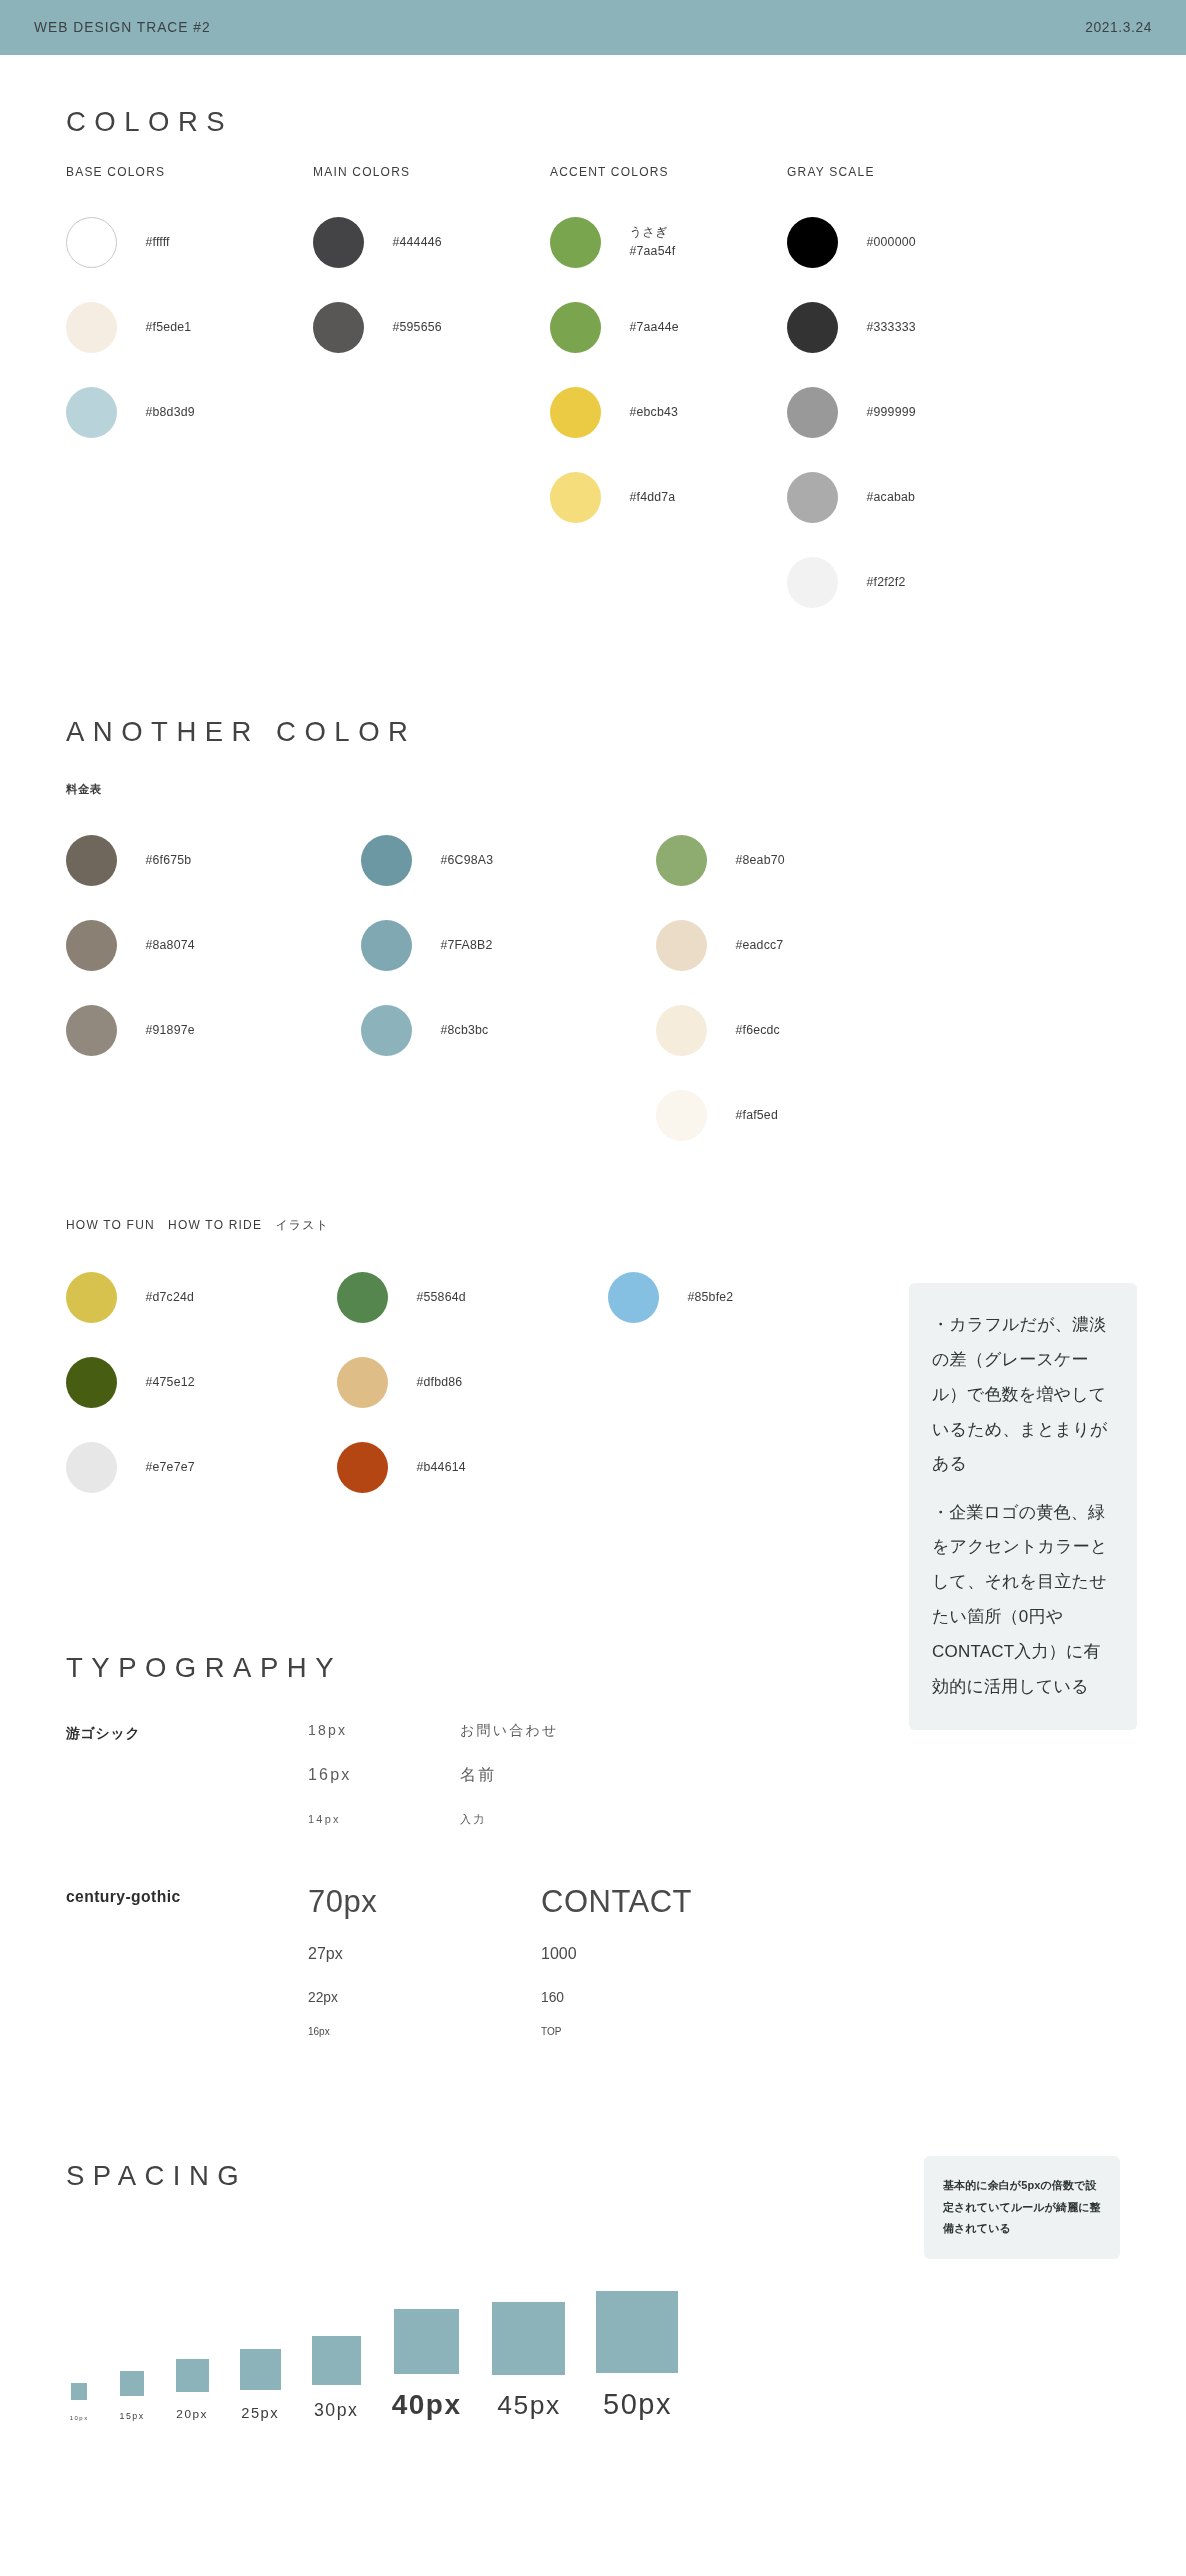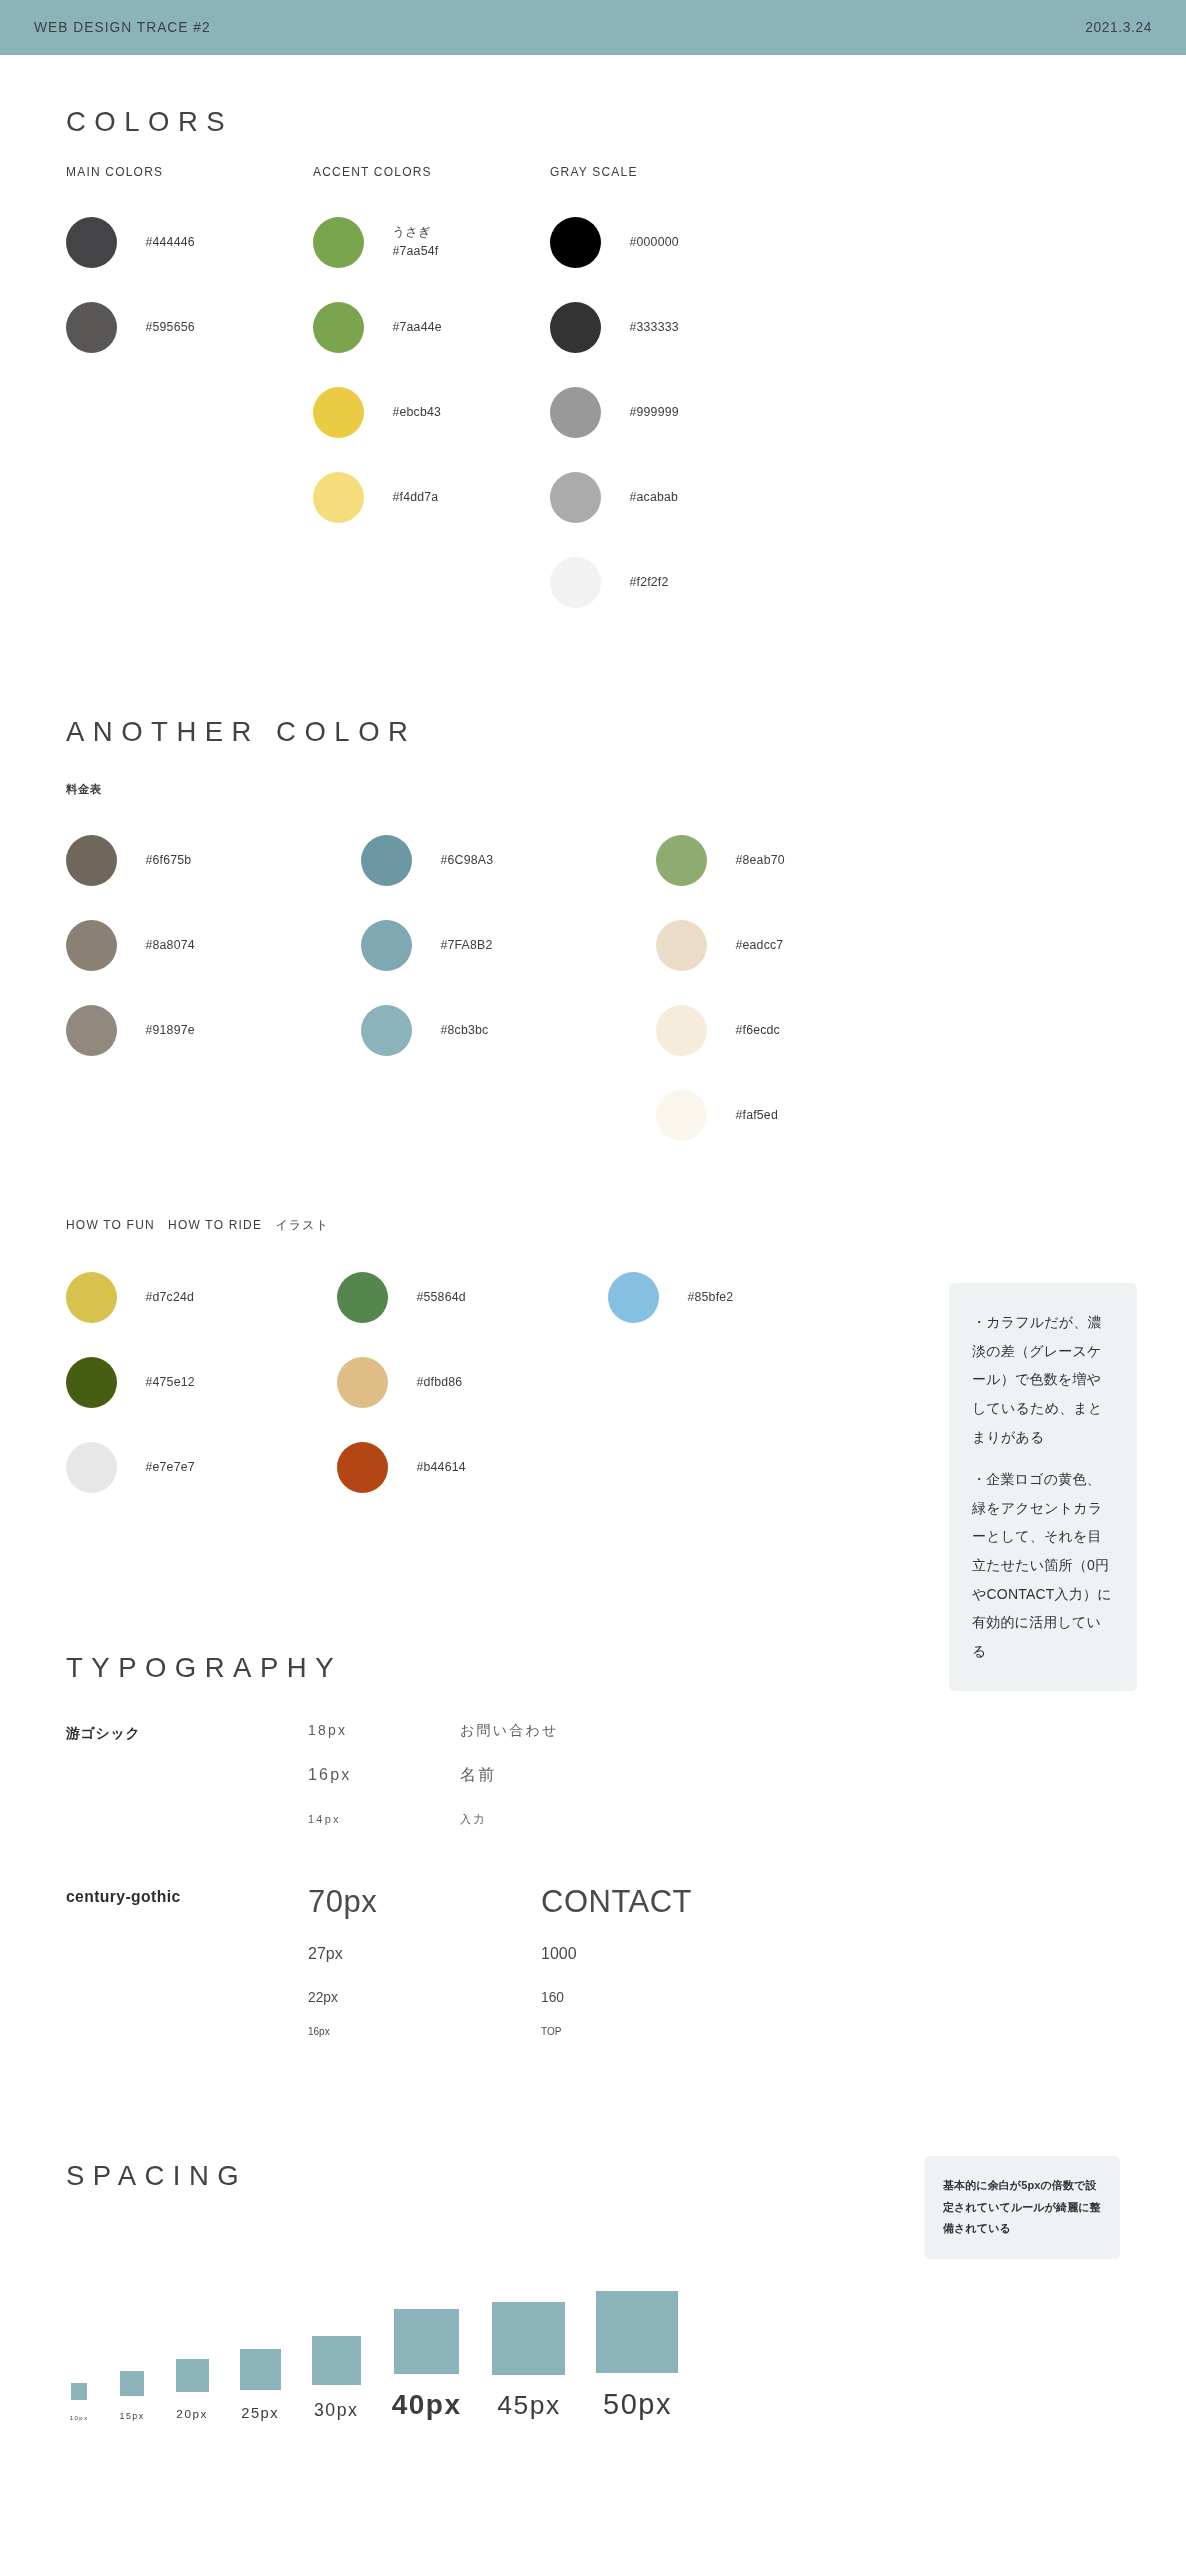--- a/index.html
+++ b/index.html
@@ -96,22 +96,22 @@
     grid-template-columns: 271px 271px 313px;
     margin-top: 21px;
     position: relative;
   }
 
   
   .note {
     background: #eef2f2;
     border-radius: 5.7px;
     padding: 25px 23px;
-    width: 188px;
-    font-size: 14px;
+    width: 228px;
+    font-size: 17px;
     line-height: 2.05;
     color: #2d3436;
     letter-spacing: 0.2px;
   }
   .note p + p { margin-top: 13.3px; }
 
   
   .type-block { display: flex; margin-top: 38px; }
   .type-face {
     width: 242px;
@@ -177,20 +177,41 @@
   <span class="t-date">2021.3.24</span>
 </div>
 
 <div class="page">
 
   <div style="height:51px"></div>
   <h1 class="sec-title">COLORS</h1>
 
   <div class="colors-grid" id="colors-grid">
       <div>
+        <div class="sub-label col-head">BASE COLORS</div>
+        <div class="swatch-row">
+          <div class="dot outlined" style="background: rgb(255, 255, 255);"></div>
+          <div class="sw-text">
+            <span class="sw-name">#fffff</span>
+          </div>
+        </div>
+        <div class="swatch-row">
+          <div class="dot" style="background: rgb(245, 237, 225);"></div>
+          <div class="sw-text">
+            <span class="sw-name">#f5ede1</span>
+          </div>
+        </div>
+        <div class="swatch-row">
+          <div class="dot" style="background: rgb(184, 211, 217);"></div>
+          <div class="sw-text">
+            <span class="sw-name">#b8d3d9</span>
+          </div>
+        </div>
+      </div>
+      <div>
         <div class="sub-label col-head">MAIN COLORS</div>
         <div class="swatch-row">
           <div class="dot" style="background: rgb(68, 68, 70);"></div>
           <div class="sw-text">
             <span class="sw-name">#444446</span>
           </div>
         </div>
         <div class="swatch-row">
           <div class="dot" style="background: rgb(89, 86, 86);"></div>
           <div class="sw-text">

